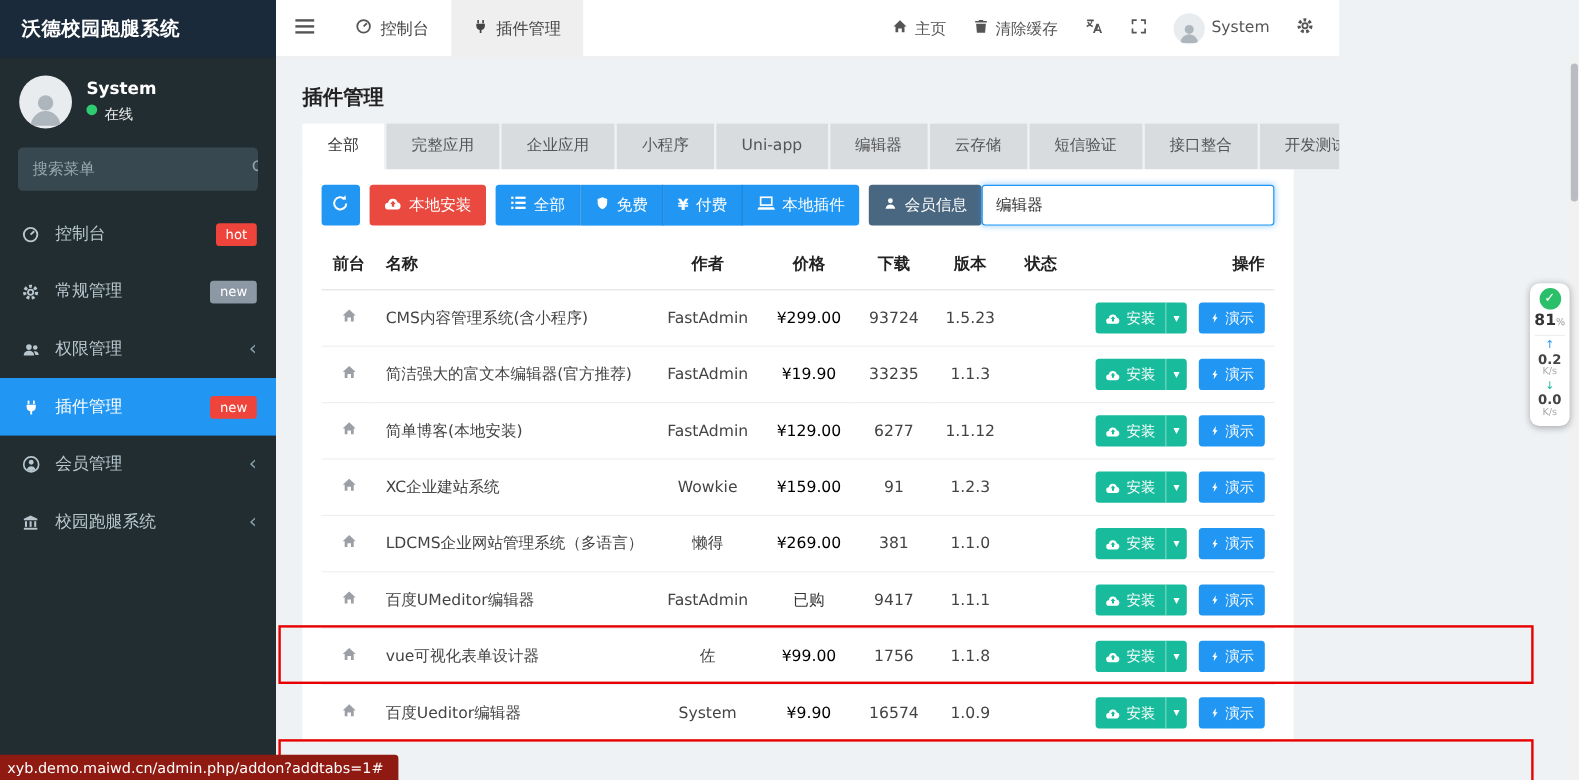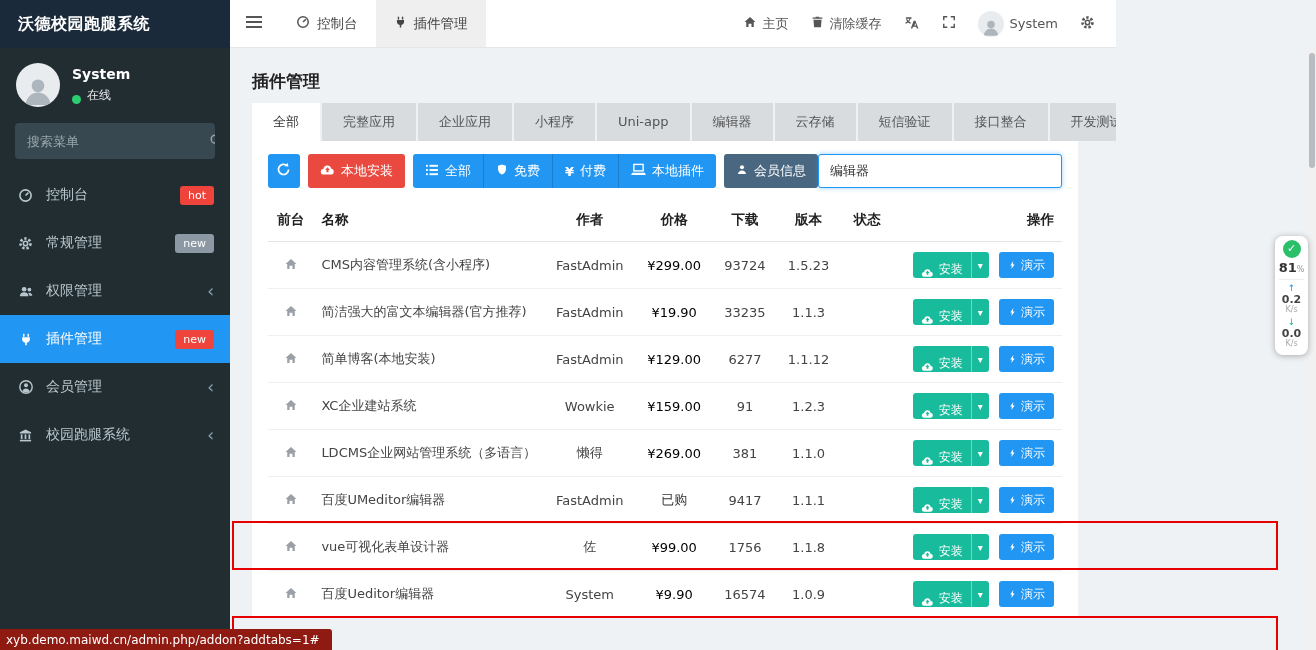--- a/index.html
+++ b/index.html
@@ -6,21 +6,21 @@
   html,body{width:1316px;height:650px;overflow:hidden;}
   body{position:relative;background:#eff2f5;font-size:13px;}
   .app{display:flex;width:1116px;height:650px;}
 
   
   .sidebar{width:230px;min-width:230px;background:#222d32;display:flex;flex-direction:column;}
   .brand{height:48px;background:#1b2a3a;color:#fff;font-size:16px;font-weight:bold;line-height:48px;padding-left:18px;letter-spacing:.5px;}
   .user-panel{display:flex;align-items:center;gap:12px;padding:15px 16px 12px;}
   .avatar{width:44px;height:44px;border-radius:50%;background:#e9ecef;display:flex;align-items:flex-end;justify-content:center;overflow:hidden;}
   .uname{color:#fff;font-size:14px;font-weight:bold;}
-  .ustatus{color:#eee;font-size:12px;margin-top:5px;display:flex;align-items:flex-end;gap:6px;}
+  .ustatus{color:#eee;font-size:12px;margin-top:5px;display:flex;align-items:flex-start;gap:6px;}
   .dot{width:9px;height:9px;border-radius:50%;background:#2ecc71;display:inline-block;}
   .menu-search{margin:4px 15px 12px;display:flex;background:#374850;border-radius:4px;overflow:hidden;height:36px;}
   .menu-search input{flex:1;background:transparent;border:0;outline:none;color:#ccc;padding:0 12px;font-size:13px;}
   .menu-search input::placeholder{color:#9aa7ad;}
   .menu-search button{width:38px;background:transparent;border:0;color:#98a5ab;display:flex;align-items:center;justify-content:center;cursor:pointer;}
   .nav-item{height:48px;display:flex;align-items:center;gap:11px;padding:0 16px;color:#b8c7ce;font-size:14px;cursor:pointer;}
   .nav-item.active{background:#2196f3;color:#fff;}
   .nicon{width:19px;display:inline-flex;justify-content:center;align-items:center;}
   .badge{margin-left:auto;font-size:11px;line-height:1;padding:4px 8px;border-radius:3px;color:#fff;}
   .badge.red{background:#ef443b;}
@@ -62,21 +62,21 @@
   
   table{width:100%;border-collapse:collapse;}
   th{font-size:13.5px;font-weight:bold;color:#222;padding:10px 8px 12px;border-bottom:1px solid #e4e4e4;text-align:center;white-space:nowrap;}
   td{font-size:13px;color:#444;padding:0 8px;border-bottom:1px solid #efefef;text-align:center;height:47px;white-space:nowrap;}
   th.c-name,td.c-name{text-align:left;}
   th.c-ops,td.c-ops{text-align:right;}
   td.c-price{color:#000000;}
   td.c-price.purchased{color:#333;}
   .house{color:#9aa0a6;display:inline-flex;}
   .btn-install{background:#18bc9c;color:#fff;height:26px;font-size:12px;border-radius:3px;display:inline-flex;align-items:stretch;overflow:hidden;cursor:pointer;vertical-align:middle;}
-  .btn-install .im{display:flex;align-items:flex-end;gap:5px;padding:0 8px;}
+  .btn-install .im{display:flex;align-items:center;gap:5px;padding:0 8px;}
   .btn-install .caret{display:flex;align-items:center;padding:0 6px;border-left:1px solid rgba(255,255,255,.4);font-size:10px;}
   .btn-demo{background:#2196f3;color:#fff;height:26px;font-size:12px;border-radius:3px;display:inline-flex;align-items:center;gap:4px;padding:0 9px;margin-left:6px;cursor:pointer;vertical-align:middle;}
   .cld-cut{fill:#18bc9c;}
   .btn-danger .cld-cut{fill:#e9493f;}
 
   
   .anno{position:absolute;border:2px solid #e60000;pointer-events:none;z-index:40;}
   #anno1{left:232px;top:521px;width:1046px;height:49px;}
   #anno2{left:232px;top:616px;width:1046px;height:60px;}
 

